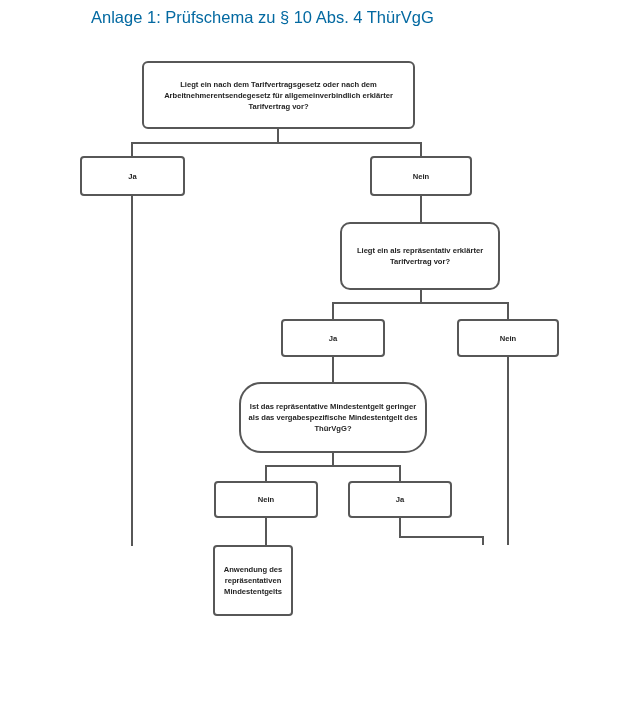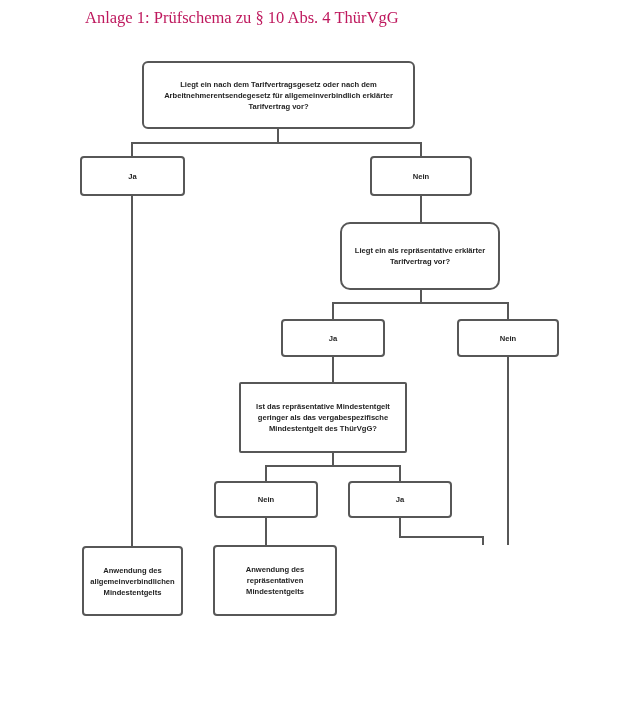--- a/index.html
+++ b/index.html
@@ -1,36 +1,36 @@
 <!DOCTYPE html>
 <html><head>
 <meta charset="utf-8">
 <style>
   html,body{margin:0;padding:0;background:#ffffff;}
   #page{position:relative;width:620px;height:714px;background:#ffffff;overflow:hidden;
         font-family:"Liberation Sans", sans-serif;}
-  #title{position:absolute;left:85px;top:8px;width:460px;
-         font-family:Liberation Serif, serif;font-size:16.5px;color:#be185d;}
+  #title{position:absolute;left:91px;top:8px;width:460px;
+         font-family:Liberation Sans, sans-serif;font-size:16.5px;color:#0369a1;}
   .node{position:absolute;box-sizing:border-box;border:2.4px solid #575757;border-radius:4px;
         background:#ffffff;display:flex;align-items:center;justify-content:center;
         text-align:center;color:#1f1f1f;font-size:7.6px;font-weight:700;
         line-height:1.45;padding:3px 7px;z-index:2;}
   .line{position:absolute;background:#575757;z-index:1;}
   
   .b-q1      {left:142px;top:61px; width:273px;height:68px;border-radius:6px;}
   .b-q1-ja   {left:80px; top:156px;width:105px;height:40px;}
   .b-q1-nein {left:370px;top:156px;width:102px;height:40px;}
   .b-q2      {left:340px;top:222px;width:160px;height:68px;border-radius:10px;}
   .b-q2-ja   {left:281px;top:319px;width:104px;height:38px;}
   .b-q2-nein {left:457px;top:319px;width:102px;height:38px;}
-  .b-q3      {left:239px;top:382px;width:168px;height:71px;border-radius:2px;text-align:center;}
+  .b-q3      {left:239px;top:382px;width:188px;height:71px;border-radius:22px;text-align:center;}
   .b-q3-nein {left:214px;top:481px;width:104px;height:37px;}
   .b-q3-ja   {left:348px;top:481px;width:104px;height:37px;}
   .b-r1      {left:82px; top:546px;width:101px;height:70px;}
-  .b-r2      {left:213px;top:545px;width:124px;height:71px;}
+  .b-r2      {left:213px;top:545px;width:80px;height:71px;}
   .b-r3      {left:455px;top:545px;width:105px;height:70px;}
 </style>
 </head>
 <body>
 
 <div id="page">
 
   <div id="title">Anlage 1: Prüfschema zu § 10 Abs. 4 ThürVgG</div>
 
   <div class="line" style="left:277px;top:129px;width:2px;height:15px;"></div>
@@ -60,21 +60,21 @@
 
   <div class="node b-q1-ja">
     <span>Ja</span>
   </div>
 
   <div class="node b-q1-nein">
     <span>Nein</span>
   </div>
 
   <div class="node b-q2">
-    <span style="max-width:138px;">Liegt ein als repräsentative erklärter Tarifvertrag vor?</span>
+    <span style="max-width:138px;">Liegt ein als repräsentativ erklärter Tarifvertrag vor?</span>
   </div>
 
   <div class="node b-q2-ja">
     <span>Ja</span>
   </div>
 
   <div class="node b-q2-nein">
     <span>Nein</span>
   </div>
 
@@ -83,22 +83,19 @@
   </div>
 
   <div class="node b-q3-nein">
     <span>Nein</span>
   </div>
 
   <div class="node b-q3-ja">
     <span>Ja</span>
   </div>
 
-  <div class="node b-r1">
-    <span style="max-width:92px;">Anwendung des allgemeinverbindlichen Mindestentgelts</span>
-  </div>
 
   <div class="node b-r2">
     <span style="max-width:72px;">Anwendung des repräsentativen Mindestentgelts</span>
   </div>
 
 
 </div>
 
 </body></html>

